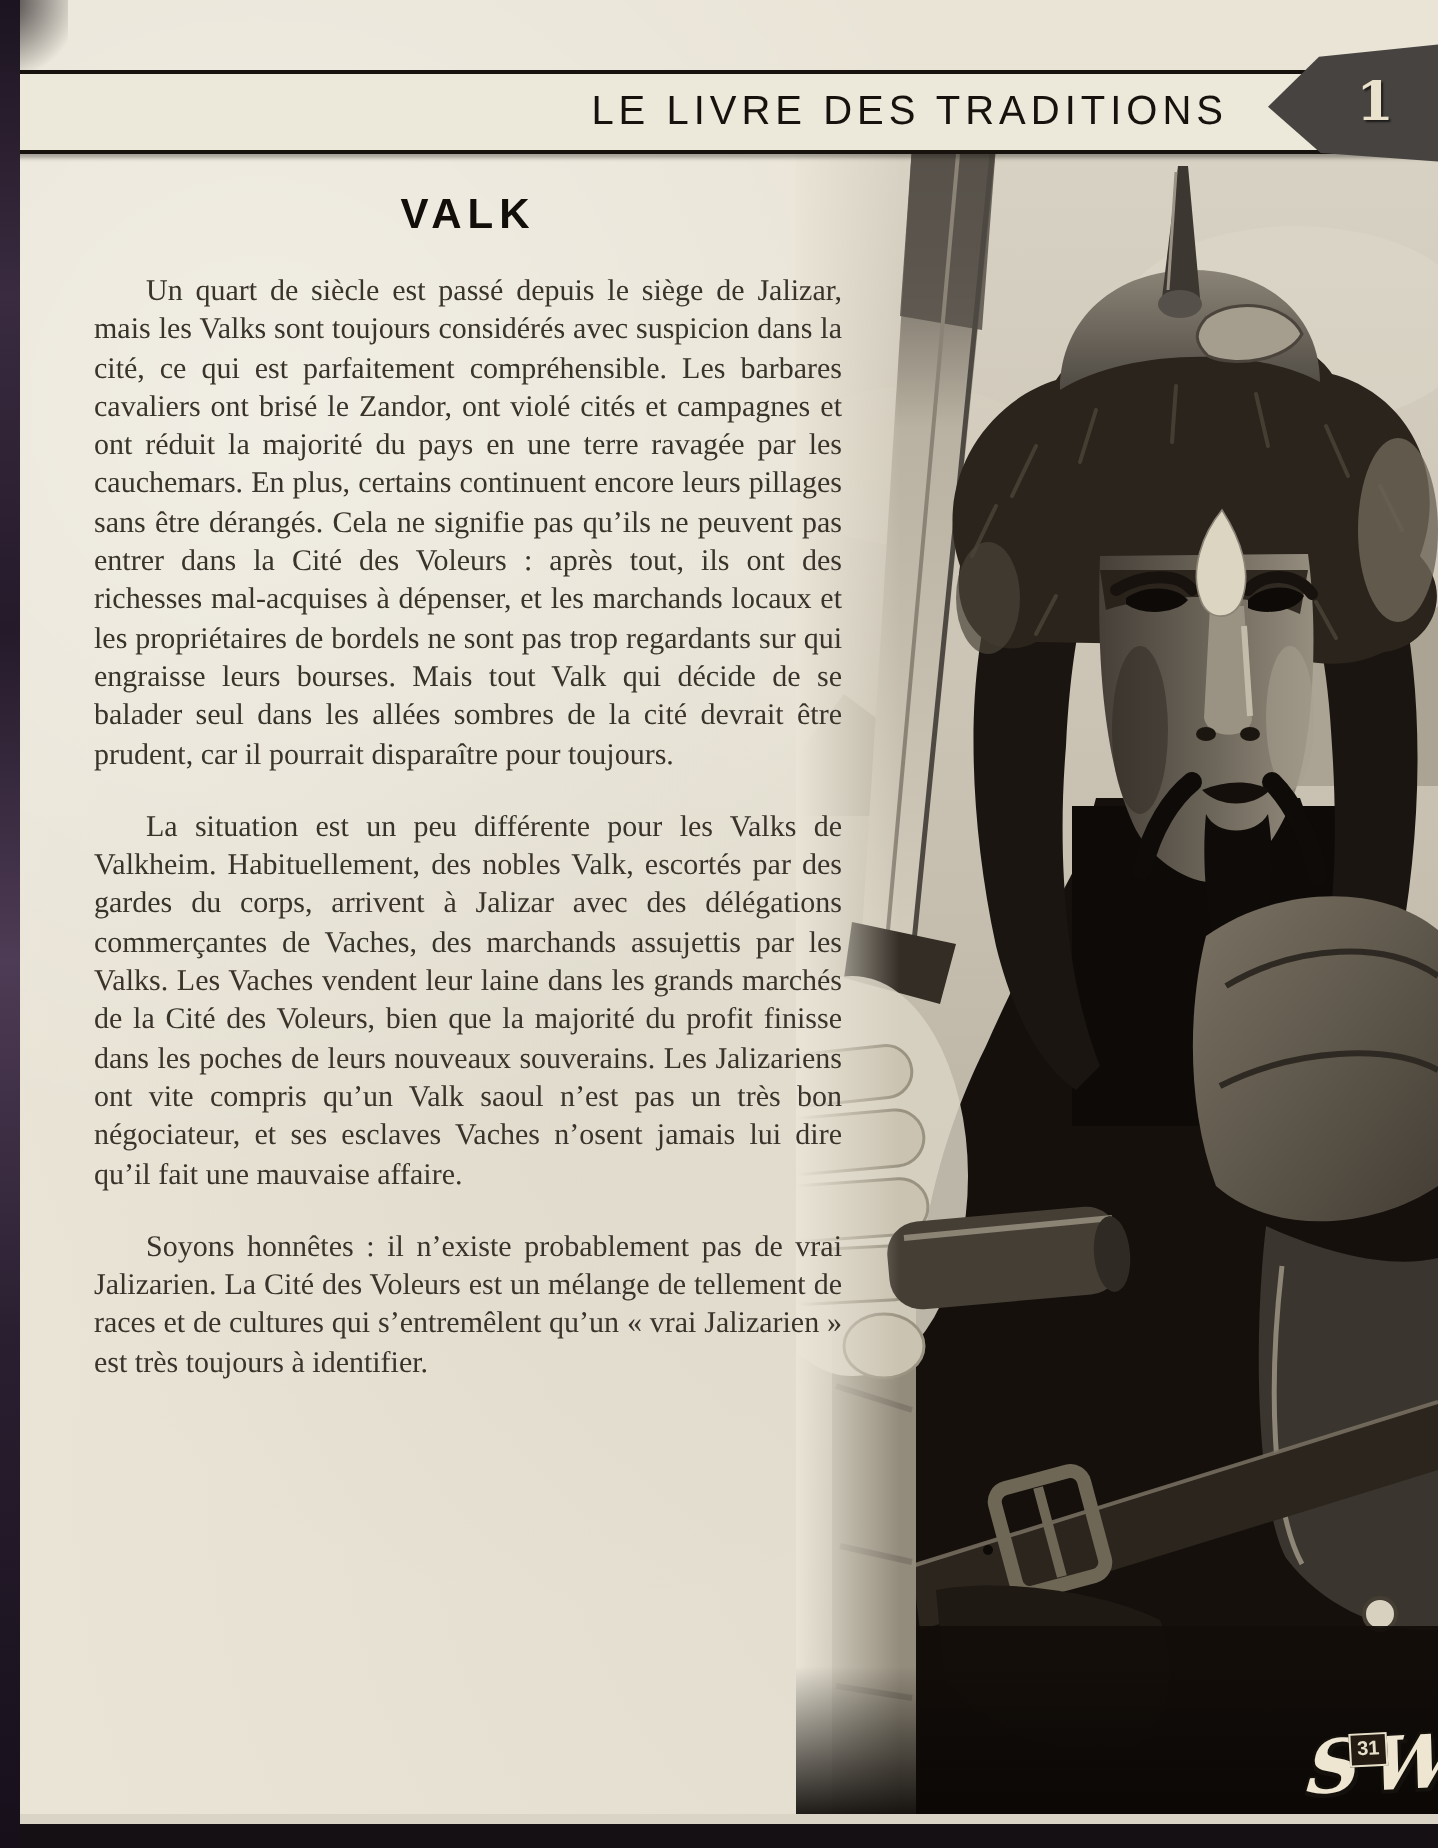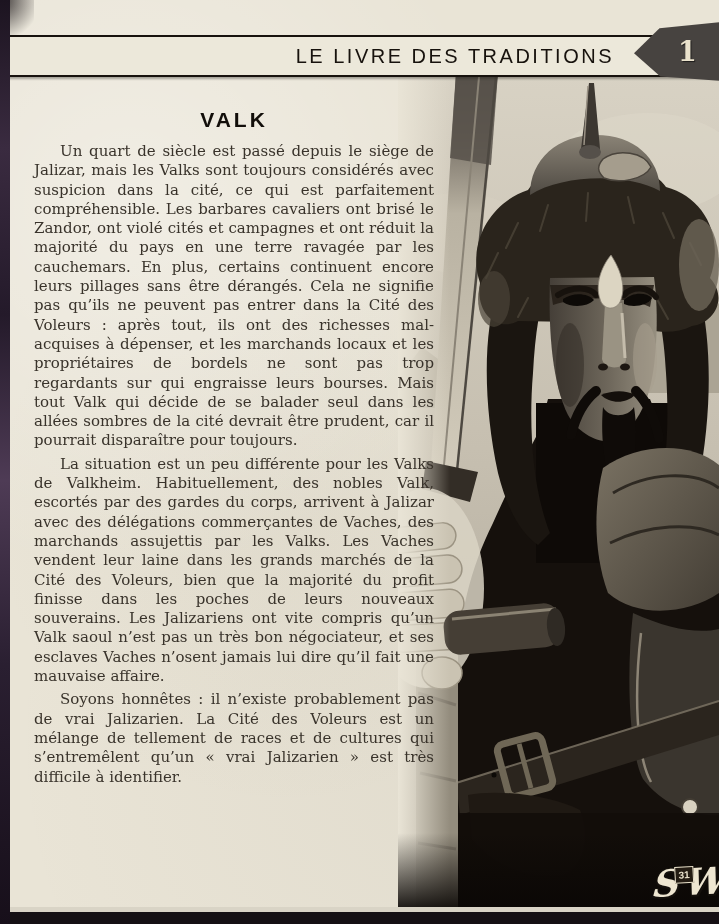--- a/index.html
+++ b/index.html
@@ -45,32 +45,33 @@
     clip-path:polygon(0% 53%, 30% 12%, 100% 2%, 100% 98%, 31% 91%);
     filter:drop-shadow(0 2px 2px rgba(0,0,0,.45));
     display:flex;align-items:center;justify-content:center;
   }
   .chapter-number{
     font-family:"DejaVu Serif", serif;font-weight:bold;font-size:27px;color:#eae2cc;
     padding-left:22px;text-shadow:1px 1px 1px rgba(0,0,0,.6);
   }
   
   .text-column{
-    position:absolute;left:30px;top:108px;width:408px;z-index:4;
+    position:absolute;left:30px;top:96px;width:408px;z-index:4;
     color:#39332b;
   }
   .section-heading{
     font-family:"Liberation Sans", sans-serif;
     font-weight:900;font-size:21px;letter-spacing:3px;color:#120e0a;
     text-align:center;margin:0 0 10px 0;text-transform:uppercase;
   }
   .section-heading.second{margin-top:15px;margin-bottom:9px;}
   .text-column p{
-    margin:4px;font-size:15px;line-height:19.3px;text-align:justify;text-indent:26px;
+    margin:17px;font-size:15px;line-height:19.3px;text-align:justify;text-indent:26px;
     color:#39332b;
+    font-family:Liberation Serif, serif;
   }
   
   .illustration{
     position:absolute;left:398px;top:73px;width:321px;height:834px;z-index:1;
   }
   
   .bottom-light-strip{position:absolute;left:0;right:0;top:907px;height:5px;background:#d9d4c6;z-index:5;}
   .bottom-dark-bar{position:absolute;left:0;right:0;top:912px;height:12px;background:#151014;z-index:5;}
   .sw-logo{
     position:absolute;left:654px;top:864px;z-index:8;
@@ -231,21 +232,21 @@
     <span class="banner-title">LE LIVRE DES TRADITIONS</span>
   </div>
   <div class="chapter-arrow">
     <span class="chapter-number">1</span>
   </div>
 
   <div class="text-column">
     <h2 class="section-heading">VALK</h2>
     <p>Un quart de siècle est passé depuis le siège de Jalizar, mais les Valks sont toujours considérés avec suspicion dans la cité, ce qui est parfaitement compréhensible. Les barbares cavaliers ont brisé le Zandor, ont violé cités et campagnes et ont réduit la majorité du pays en une terre ravagée par les cauchemars. En plus, certains continuent encore leurs pillages sans être dérangés. Cela ne signifie pas qu’ils ne peuvent pas entrer dans la Cité des Voleurs : après tout, ils ont des richesses mal-acquises à dépenser, et les marchands locaux et les propriétaires de bordels ne sont pas trop regardants sur qui engraisse leurs bourses. Mais tout Valk qui décide de se balader seul dans les allées sombres de la cité devrait être prudent, car il pourrait disparaître pour toujours.</p>
     <p>La situation est un peu différente pour les Valks de Valkheim. Habituellement, des nobles Valk, escortés par des gardes du corps, arrivent à Jalizar avec des délégations commerçantes de Vaches, des marchands assujettis par les Valks. Les Vaches vendent leur laine dans les grands marchés de la Cité des Voleurs, bien que la majorité du profit finisse dans les poches de leurs nouveaux souverains. Les Jalizariens ont vite compris qu’un Valk saoul n’est pas un très bon négociateur, et ses esclaves Vaches n’osent jamais lui dire qu’il fait une mauvaise affaire.</p>
-    <p>Soyons honnêtes : il n’existe probablement pas de vrai Jalizarien. La Cité des Voleurs est un mélange de tellement de races et de cultures qui s’entremêlent qu’un « vrai Jalizarien » est très difficile à identifier.</p>
+    <p>Soyons honnêtes : il n’existe probablement pas de vrai Jalizarien. La Cité des Voleurs est un mélange de tellement de races et de cultures qui s’entremêlent qu’un « vrai Jalizarien » est très toujours à identifier.</p>
   </div>
 
   <div class="sw-logo">
     <span>S</span>
     <span class="page-badge">31</span>
     <span>W</span>
   </div>
 
   <div class="bottom-light-strip"></div>
   <div class="bottom-dark-bar"></div>

